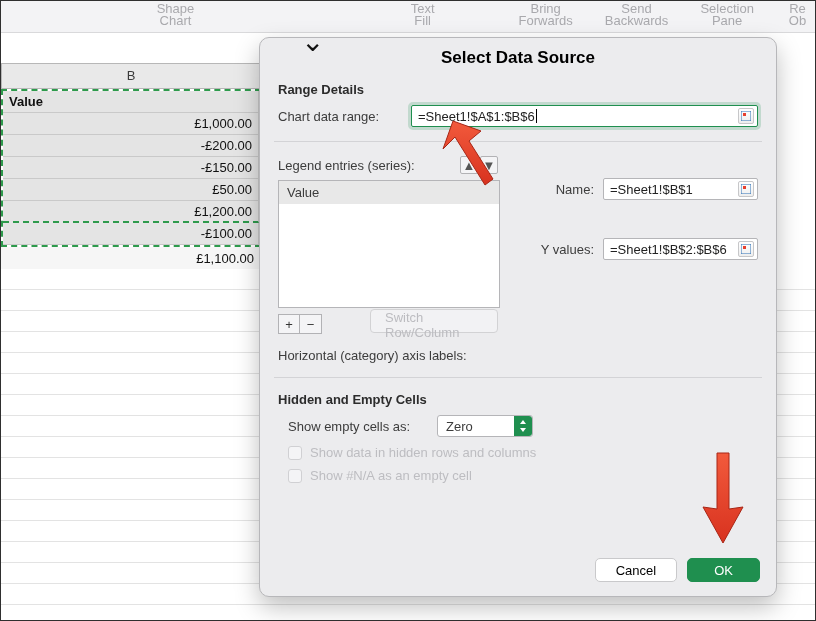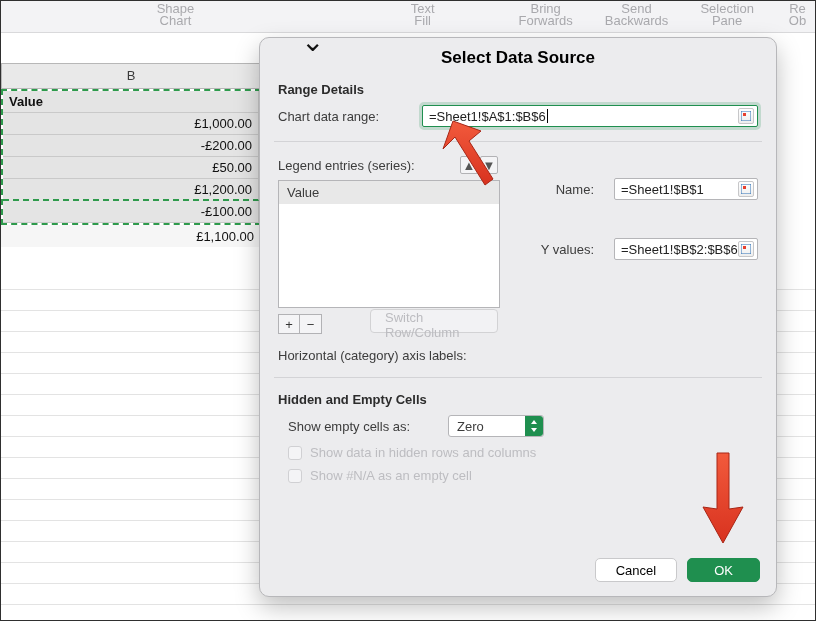--- a/index.html
+++ b/index.html
@@ -13,21 +13,21 @@
   .cell { height: 22px; border-right: 1px solid #c9c9c9; border-bottom: 1px solid #c9c9c9; padding: 0 6px; display: flex; align-items: center; justify-content: flex-end; background: #e4e4e4; color: #111; }
   .cell.header { justify-content: flex-start; font-weight: 600; }
   .cell.outside { background: #f6f6f6; border-right: 1px solid #c9c9c9; border-bottom: none; }
   .gridrows { position: absolute; left: 0; top: 268px; right: 0; }
   .gridrows .r { height: 21px; border-bottom: 1px solid #e3e3e3; }
   
   .dialog { position: absolute; left: 258px; top: 36px; width: 518px; height: 560px; background: #ececee; border: 1px solid #b7b7ba; border-radius: 10px; box-shadow: 0 10px 25px rgba(0,0,0,.25); padding: 0; }
   .dialog .title { text-align: center; font-weight: 600; color: #000000; padding: 10px 0 8px; font-size: 17px; }
   .dialog .body { padding: 6px 18px 14px 18px; color: #3c3c3c; }
   .section-h { font-weight: 700; color: #2c2c2c; margin-bottom: 8px; }
-  .row { display: flex; align-items: center; margin-bottom: 6px; gap: 20px; }
+  .row { display: flex; align-items: center; margin-bottom: 6px; gap: 9px; }
   .row label { min-width: 124px; text-align: left; color: #3c3c3c; }
   .txtbox { flex: 1; height: 22px; background: #fff; border: 1px solid #b5b5b8; border-radius: 2px; padding: 0 6px; display: flex; align-items: center; position: relative; color: #222; }
   .txtbox.focus { outline: 3px solid #1f8f4f33; border-color: #1f8f4f; }
   .picker { position: absolute; right: 3px; top: 2px; width: 16px; height: 16px; background: linear-gradient(#fff,#eee); border: 1px solid #c7c7c9; border-radius: 2px; display: flex; align-items: center; justify-content: center; }
   .picker svg { width: 10px; height: 10px; }
   .hr { height: 1px; background: #d3d3d6; margin: 14px -4px; }
   .legend-area { display: flex; gap: 34px; }
   .legend-left { width: 220px; }
   .legend-title-row { display: flex; align-items: center; justify-content: space-between; margin-bottom: 6px; }
   .updown { display: flex; gap: 2px; }
@@ -65,20 +65,21 @@
   <div class="ritem"><span>Selection Pane</span></div>
   <div class="ritem"><span>Re Ob</span></div>
 </div>
 
 <div class="worksheet">
   <div class="colhead">B</div>
   <div class="marquee">
     <div class="cell header">Value</div>
     <div class="cell">£1,000.00</div>
     <div class="cell">-£200.00</div>
+    <div class="cell">-£150.00</div>
     <div class="cell">£50.00</div>
     <div class="cell" style="border-bottom:2px dashed #2e9a4c">£1,200.00</div>
     <div class="cell">-£100.00</div>
   </div>
   <div class="cell outside" style="border-top:none">£1,100.00</div>
 </div>
 
 <div class="gridrows">
   <div class="r"></div>
     <div class="r"></div>

